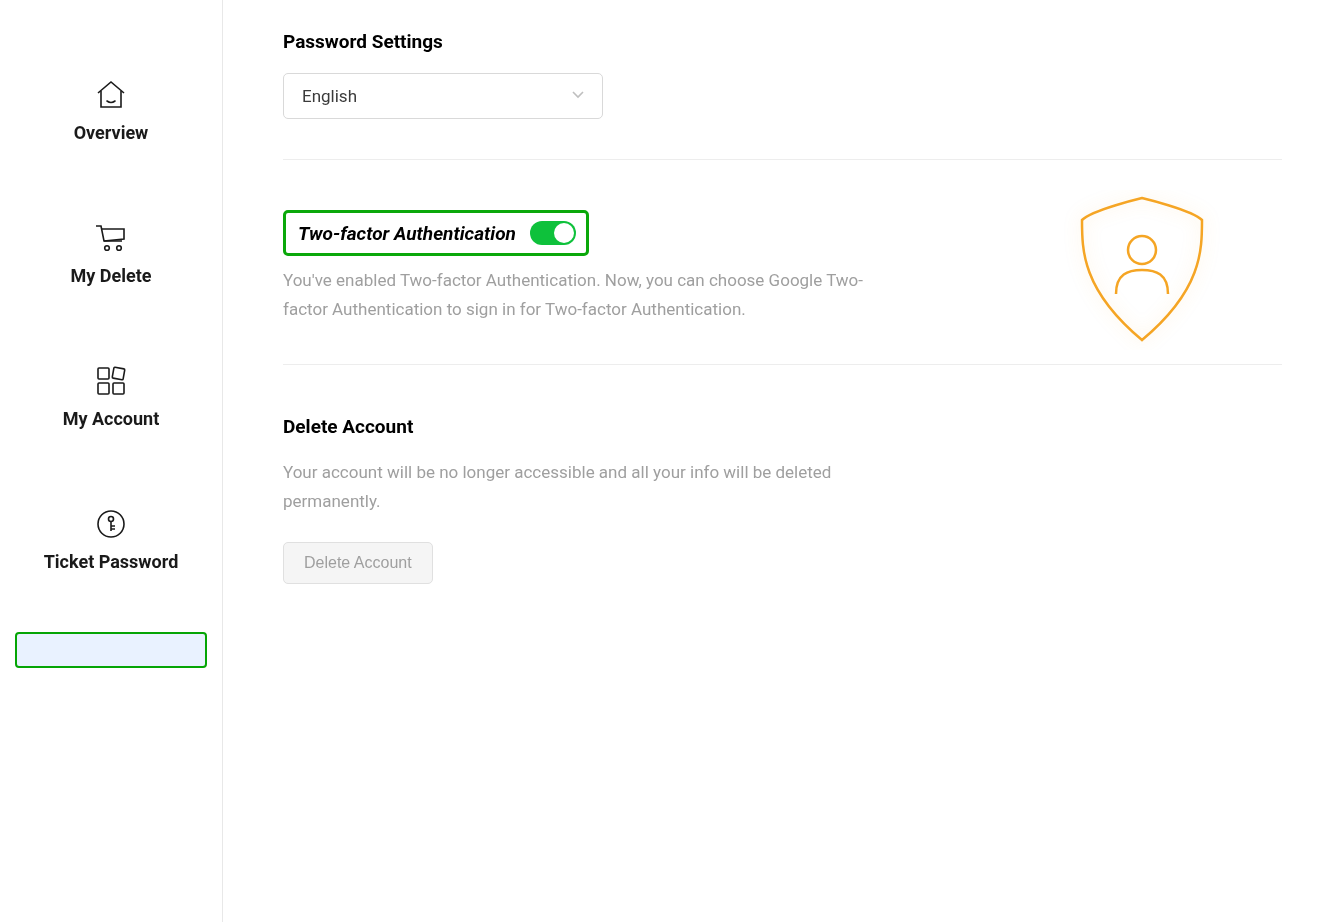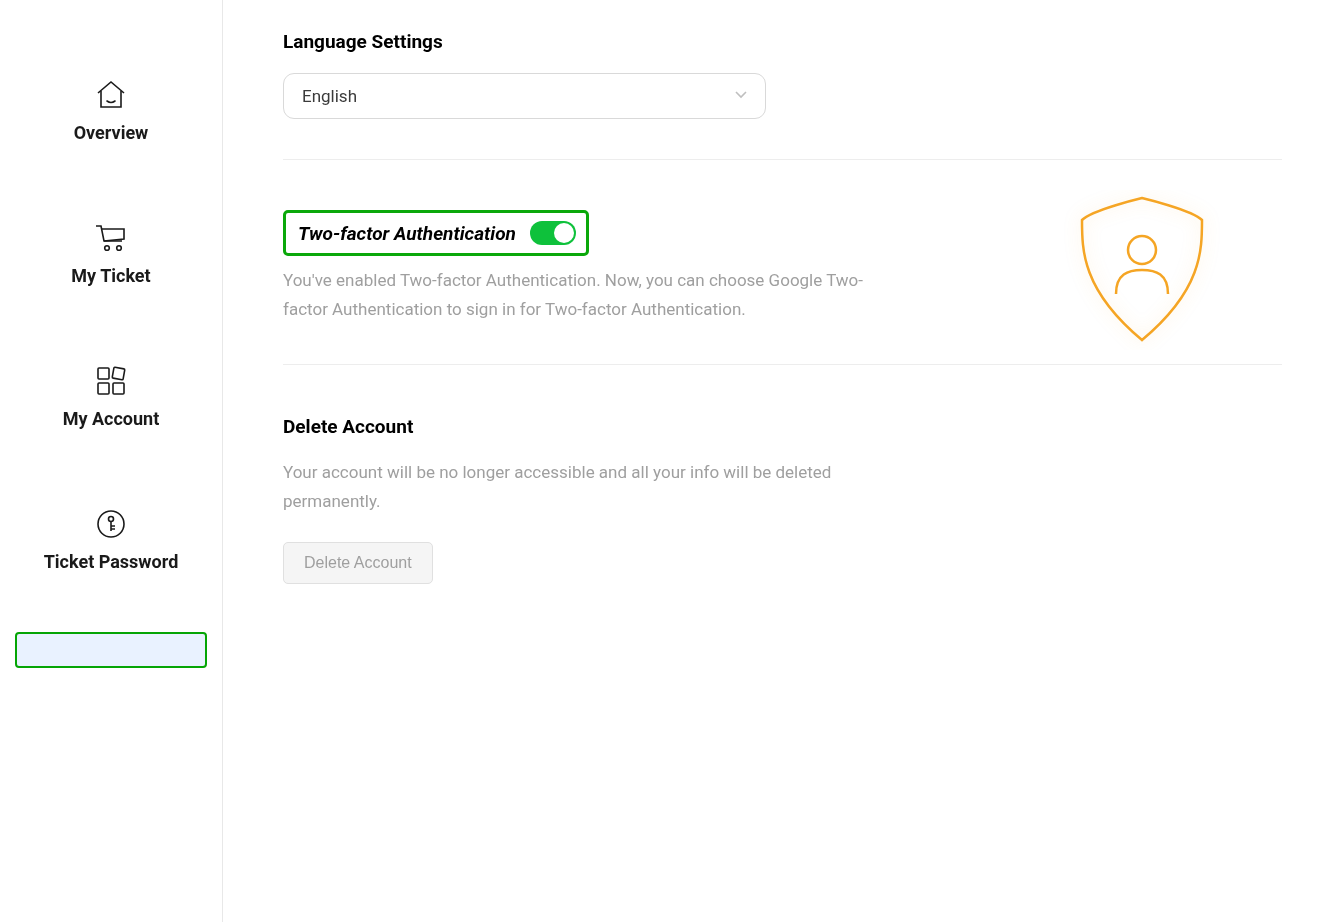--- a/index.html
+++ b/index.html
@@ -60,24 +60,24 @@
 
     .section-title {
       font-size: 19px;
       font-weight: 700;
       color: #000;
       margin-bottom: 20px;
     }
 
     .select-box {
       position: relative;
-      width: 483px;
+      width: 320px;
       height: 46px;
       border: 1px solid #d9d9d9;
-      border-radius: 11px;
+      border-radius: 5px;
       display: flex;
       align-items: center;
       padding: 0 18px;
       font-size: 17px;
       color: #3b3b3b;
       cursor: pointer;
       background: #fff;
     }
     .select-box .chev {
       position: absolute;
@@ -164,21 +164,21 @@
 
   <div class="sidebar-item">
     <div class="icon-wrap">
       <svg width="34" height="30" viewBox="0 0 34 30" fill="none" stroke="#1a1a1a" stroke-width="1.6">
         <path d="M2 3 H7 L10 18 H28"></path>
         <path d="M10 18 L30 16 V6 H8"></path>
         <circle cx="13" cy="25" r="2.3"></circle>
         <circle cx="25" cy="25" r="2.3"></circle>
       </svg>
     </div>
-    <span class="label">My Ticket</span>
+    <span class="label">My Delete</span>
   </div>
 
   <div class="sidebar-item">
     <div class="icon-wrap">
       <svg width="32" height="32" viewBox="0 0 32 32" fill="none" stroke="#1a1a1a" stroke-width="1.6">
         <rect x="3" y="3" width="11" height="11" rx="1"></rect>
         <rect x="18" y="3" width="11" height="11" rx="1" transform="rotate(10 23.5 8.5)"></rect>
         <rect x="3" y="18" width="11" height="11" rx="1"></rect>
         <rect x="18" y="18" width="11" height="11" rx="1"></rect>
       </svg>
@@ -209,21 +209,21 @@
 
   <div class="shield-illustration">
     <svg width="160" height="160" viewBox="0 0 160 160" fill="none" stroke="#f5a524" stroke-width="2.5">
       <path d="M80 8 C80 8 30 20 20 30 C20 60 20 100 80 150 C140 100 140 60 140 30 C130 20 80 8 80 8 Z" fill="none" filter="drop-shadow(0 0 8px rgba(245,165,36,0.25))"></path>
       <circle cx="80" cy="60" r="14"></circle>
       <path d="M54 104 C54 84 66 80 80 80 C94 80 106 84 106 104"></path>
     </svg>
   </div>
 
   <section class="section">
-    <div class="section-title">Language Settings</div>
+    <div class="section-title">Password Settings</div>
     <div class="select-box">
       <span>English</span>
       <span class="chev">
         <svg width="16" height="16" viewBox="0 0 16 16" fill="none" stroke="#bfbfbf" stroke-width="1.6">
             <path d="M3 6 L8 11 L13 6"></path>
           </svg>
       </span>
     </div>
   </section>
 

